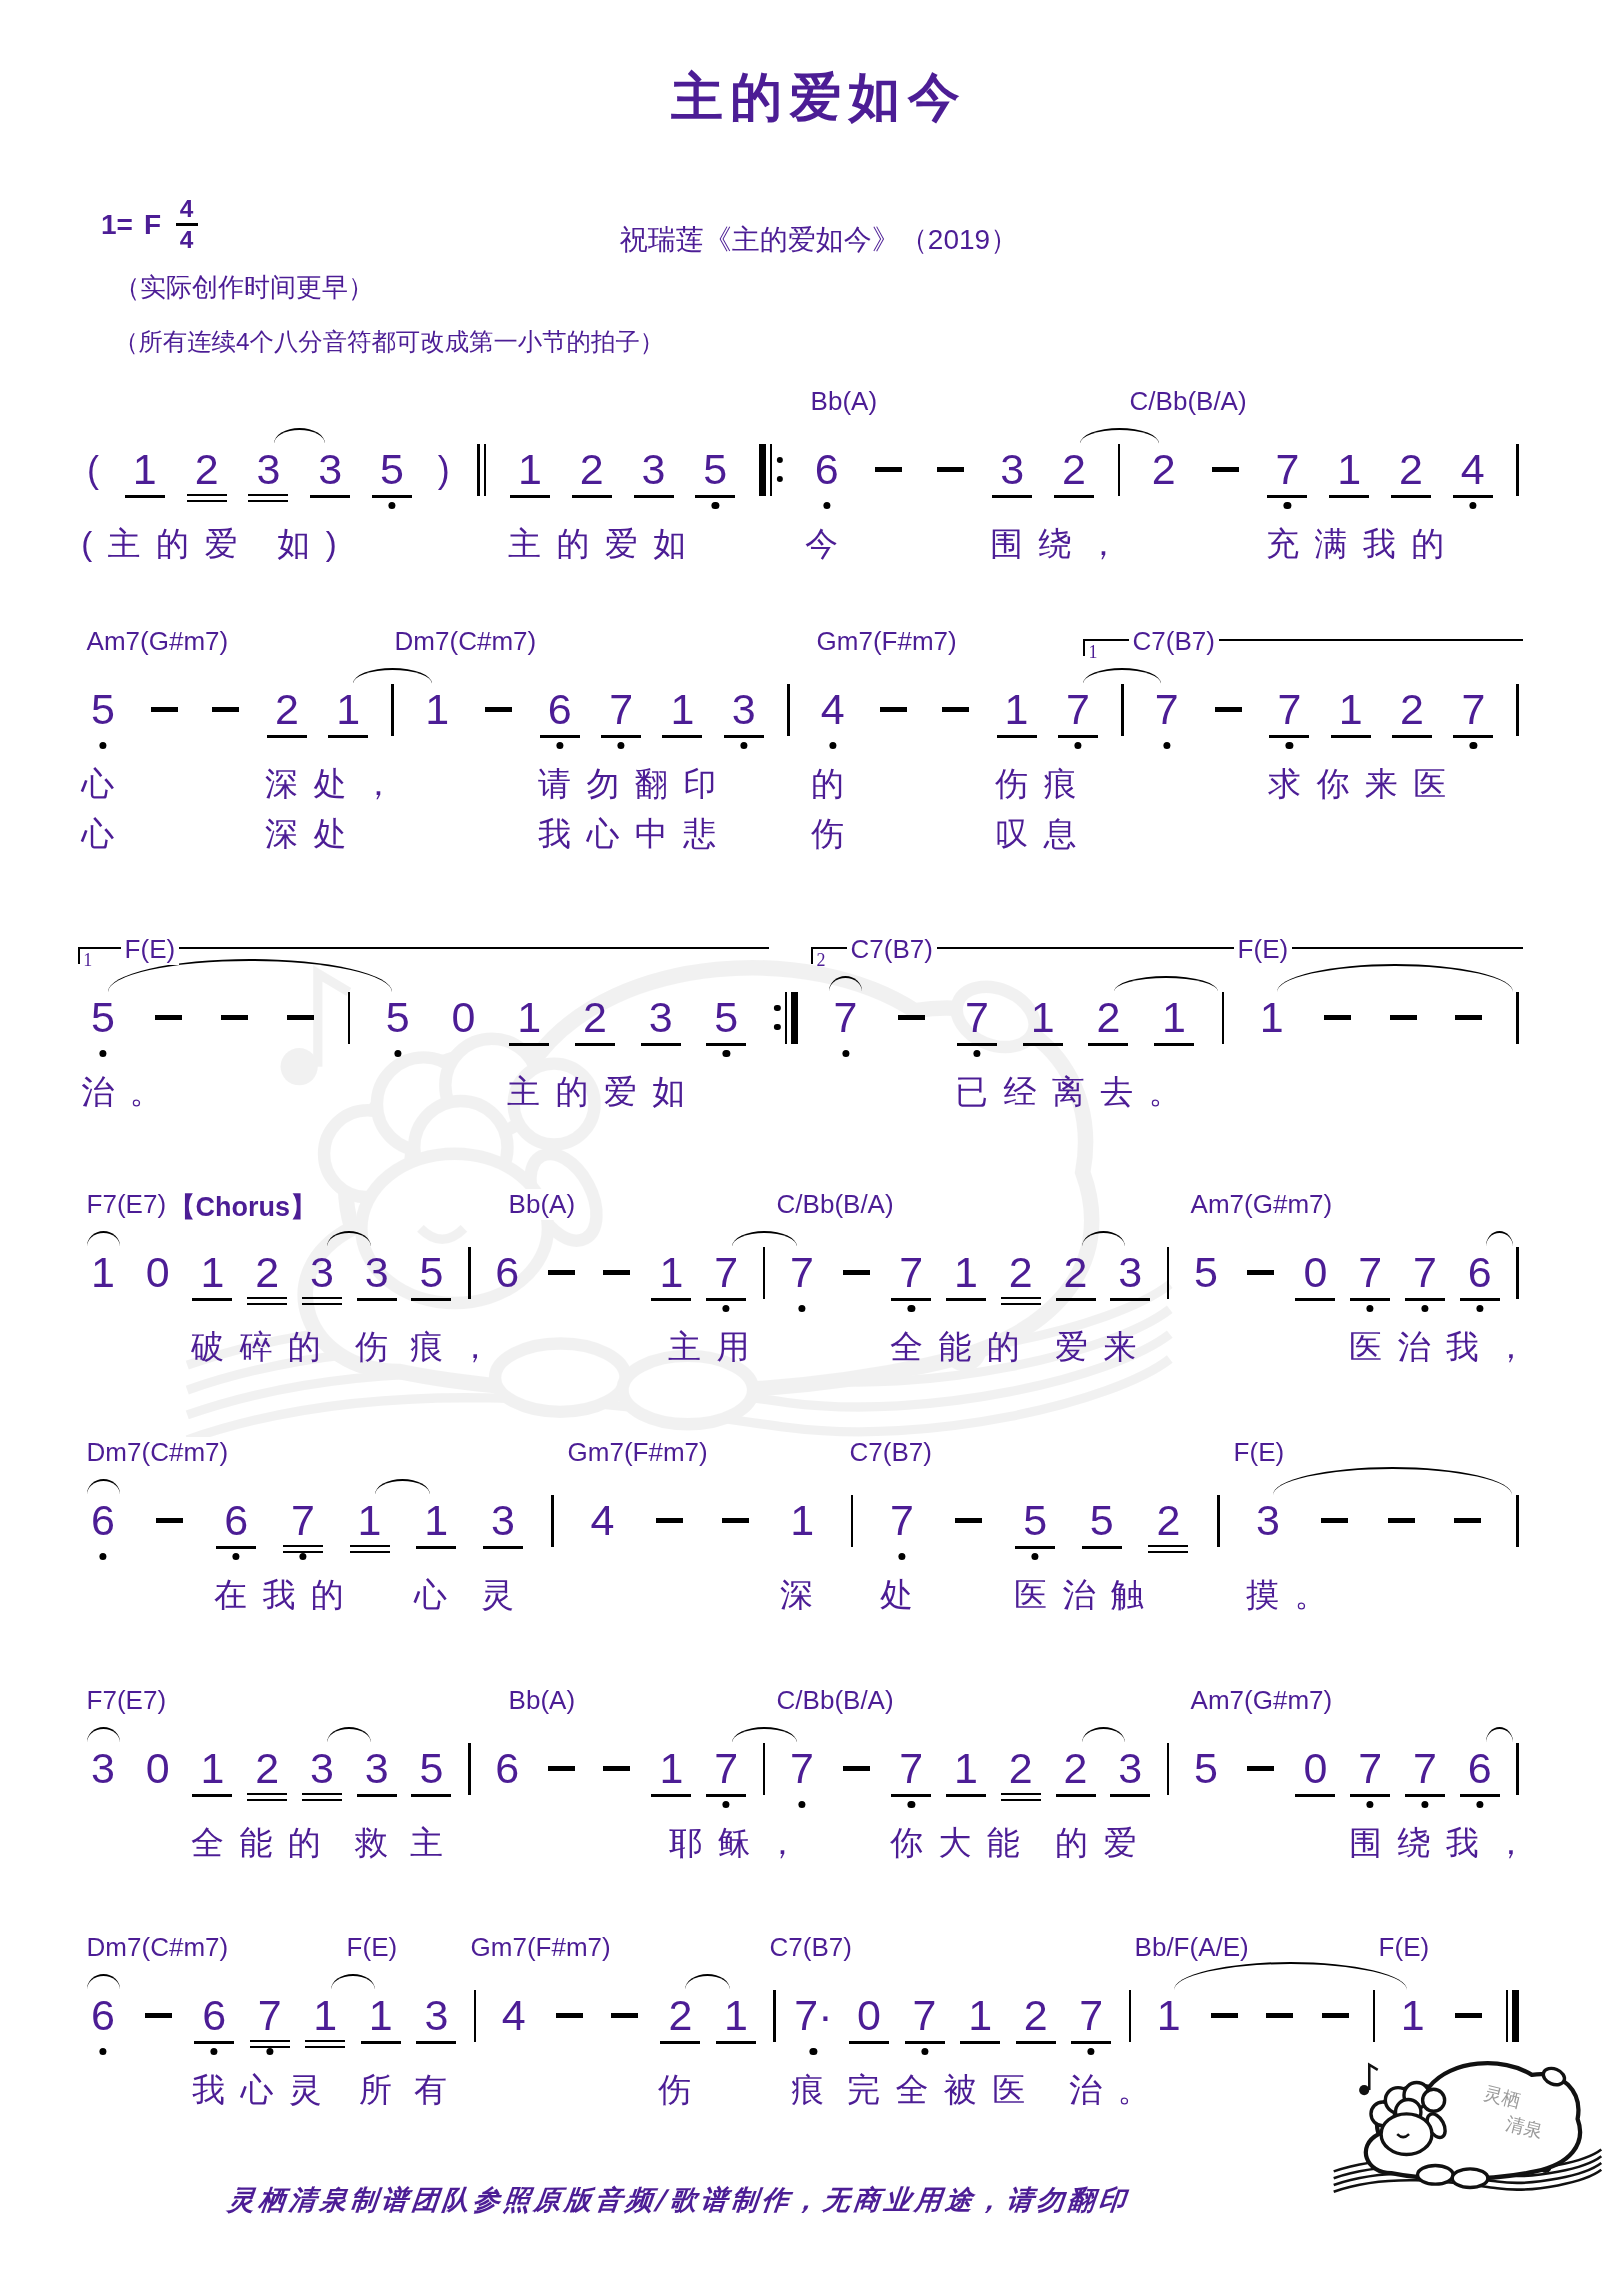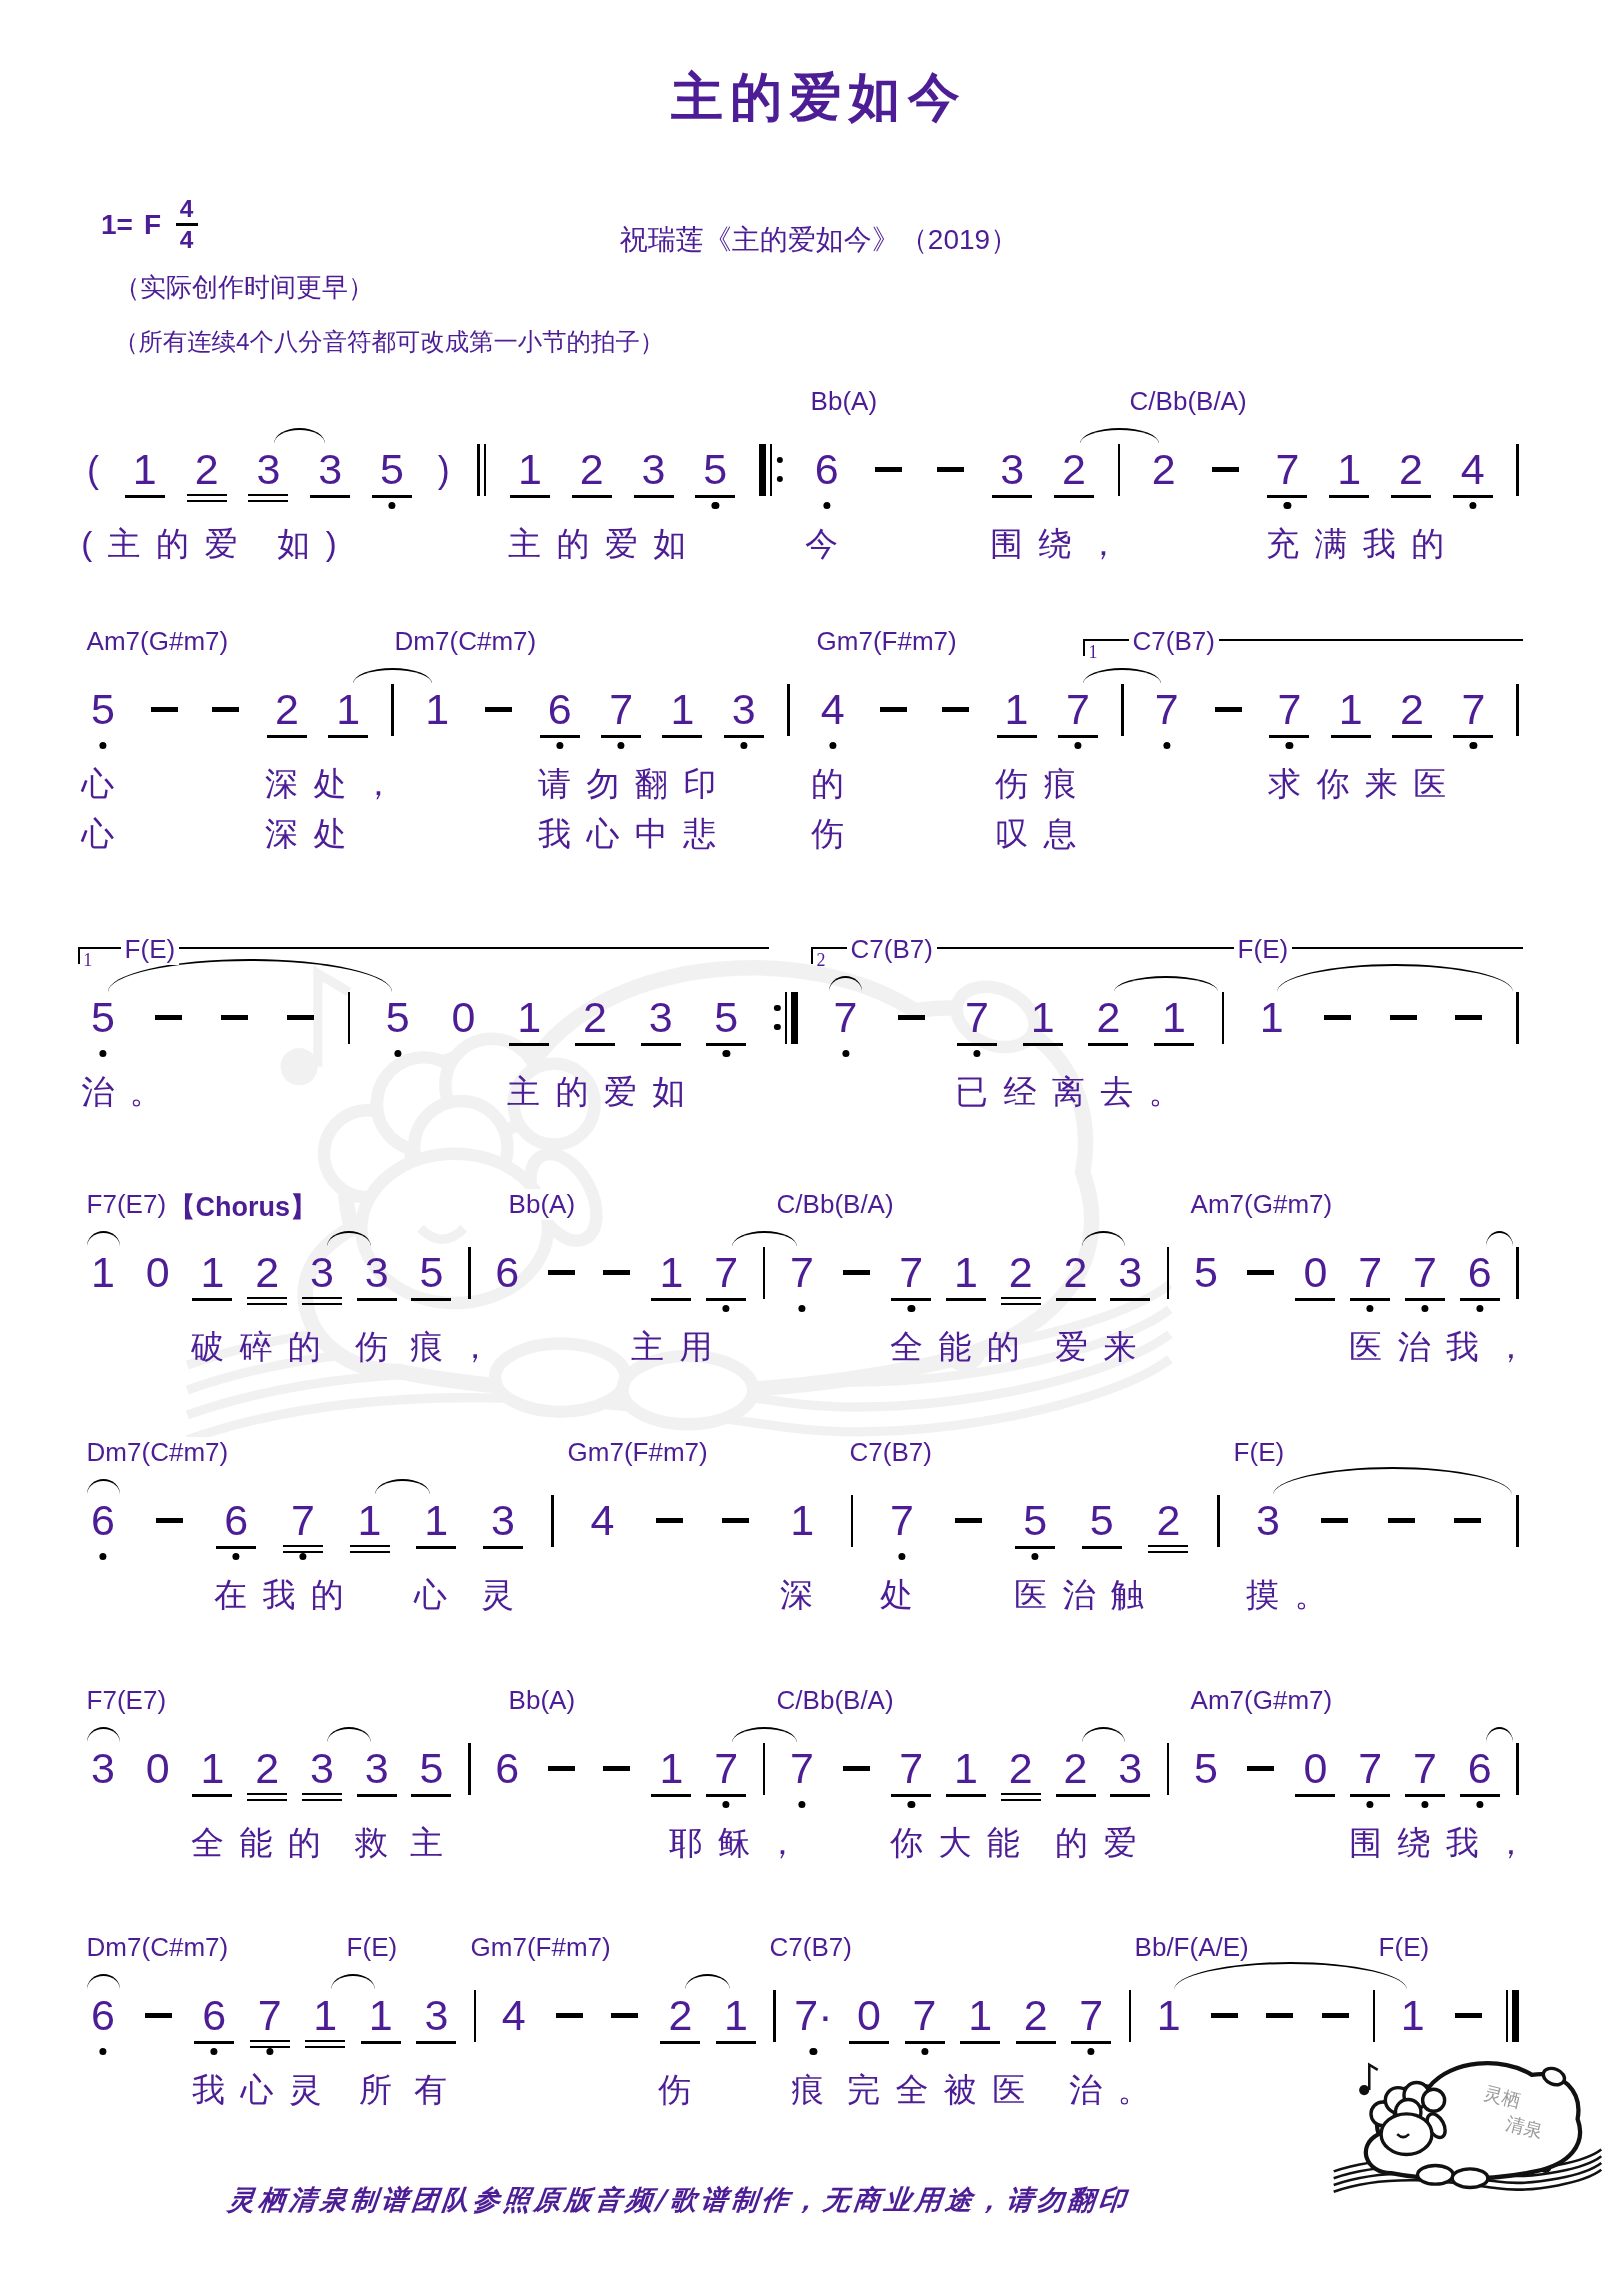--- a/index.html
+++ b/index.html
@@ -316,21 +316,21 @@
         <div class="chord" style="left: 690px;">C/Bb(B/A)</div>
         <div class="chord" style="left: 1104px;">Am7(G#m7)</div>
         <div class="slur" style="left: 3.6px; width: 33px; height: 13.6px; top: 44px;"></div>
         <div class="slur" style="left: 244px; width: 44px; height: 13.6px; top: 44px;"></div>
         <div class="slur" style="left: 649px; width: 65px; height: 13.6px; top: 44px;"></div>
         <div class="slur" style="left: 999px; width: 43px; height: 13.6px; top: 44px;"></div>
         <div class="slur" style="left: 1403px; width: 27px; height: 13.6px; top: 44px;"></div>
         <div class="lyric" style="left: 108px; top: 138px;">破碎的</div>
         <div class="lyric" style="left: 272px; top: 138px;">伤</div>
         <div class="lyric" style="left: 327px; top: 138px;">痕，</div>
-        <div class="lyric" style="left: 548px; top: 138px;">主用</div>
+        <div class="lyric" style="left: 585px; top: 138px;">主用</div>
         <div class="lyric" style="left: 807px; top: 138px;">全能的</div>
         <div class="lyric" style="left: 972px; top: 138px;">爱来</div>
         <div class="lyric" style="left: 1266px; top: 138px;">医治我，</div>
       </div>
       <div class="system" style="top: 1435px;">
         <div class="note-row">
           <span class="tok digit d1">6</span>
           <span class="tok dash"></span>
           <span class="tok digit u1 d1">6</span>
           <span class="tok digit u2 d1">7</span>

